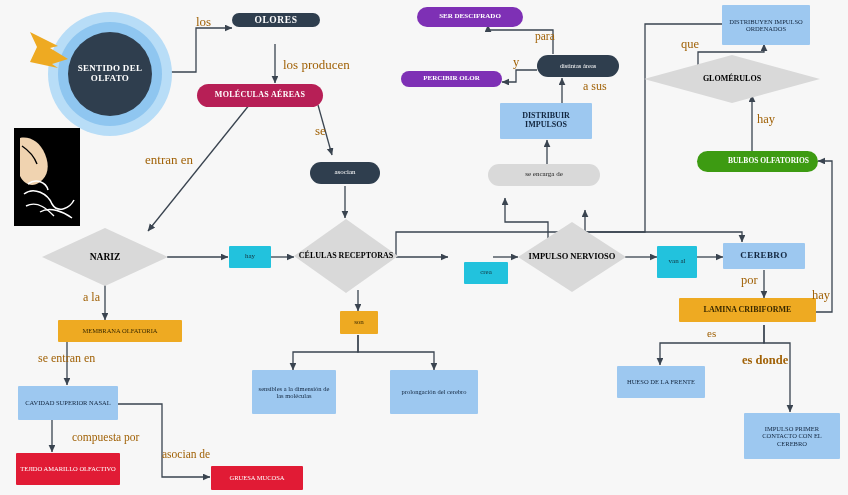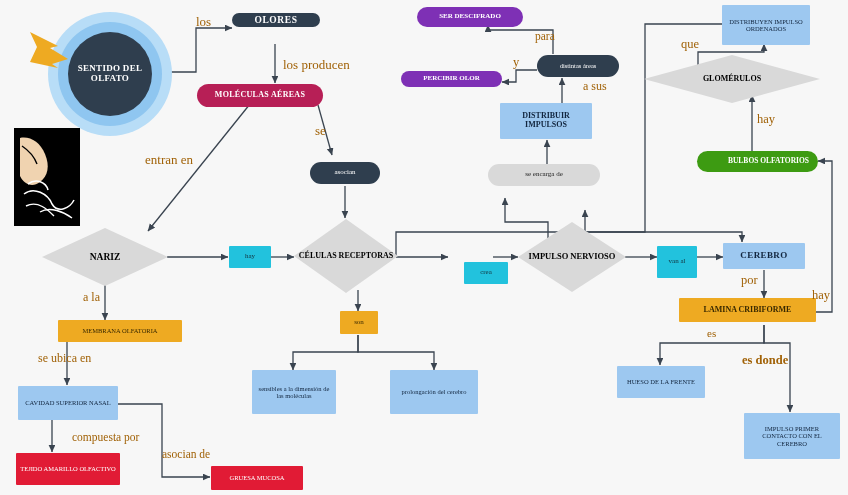--- a/index.html
+++ b/index.html
@@ -255,21 +255,21 @@
   <div class="lbl" style="left:145px;top:152px;font-size:13px;">
     <span>entran en</span>
   </div>
   <div class="lbl" style="left:315px;top:123px;font-size:13px;">
     <span>se</span>
   </div>
   <div class="lbl" style="left:83px;top:290px;font-size:12px;">
     <span>a la</span>
   </div>
   <div class="lbl" style="left:38px;top:351px;font-size:12px;">
-    <span>se ubica en</span>
+    <span>se entran en</span>
   </div>
   <div class="lbl" style="left:72px;top:431px;font-size:11.5px;">
     <span>compuesta por</span>
   </div>
   <div class="lbl" style="left:162px;top:448px;font-size:11.5px;">
     <span>asocian de</span>
   </div>
   <div class="lbl" style="left:535px;top:30px;font-size:11.5px;">
     <span>para</span>
   </div>

